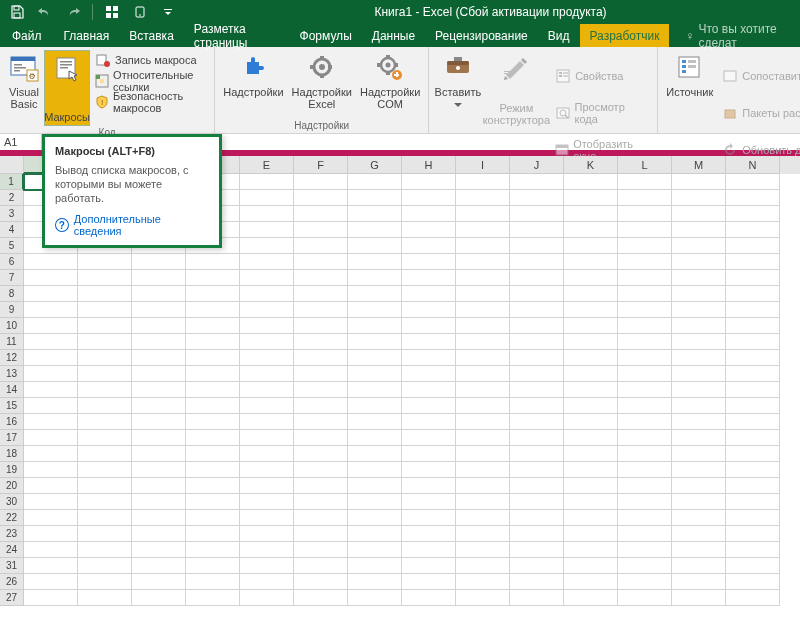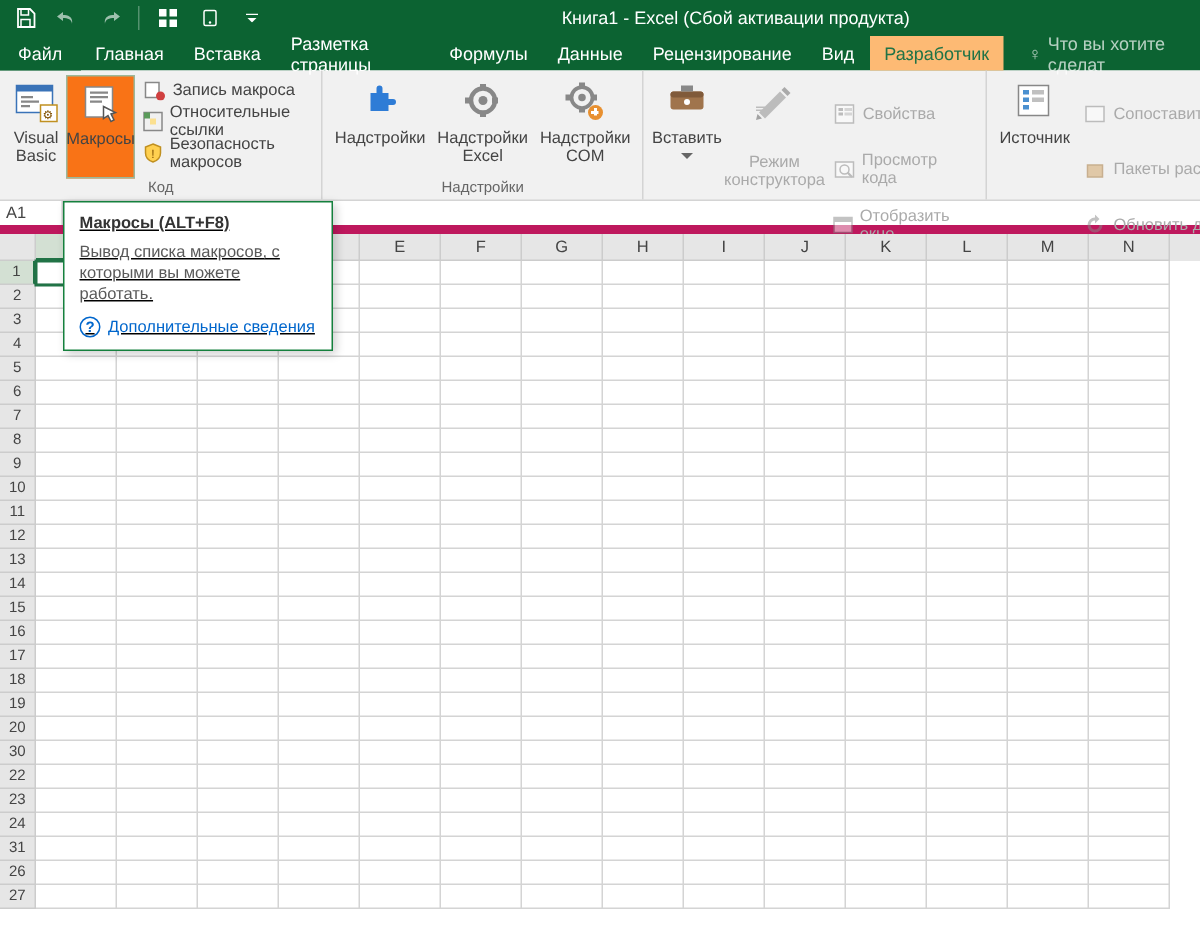--- a/index.html
+++ b/index.html
@@ -10,21 +10,21 @@
 .qat { display: flex; align-items: center; gap: 2px; padding-left: 4px; }
 .qat-item { width: 26px; height: 22px; display: flex; align-items: center; justify-content: center; cursor: pointer; }
 .qat-item svg { fill: #fff; }
 .qat-sep { width: 1px; height: 16px; background: rgba(255,255,255,0.3); margin: 0 4px; }
 .title-text { flex: 1; text-align: center; color: #fff; font-size: 12px; }
 
 
 .tabbar { background: #0c6332; height: 23px; display: flex; align-items: stretch; color: #fff; font-size: 12px; }
 .tab { padding: 0 10px; display: flex; align-items: center; cursor: pointer; }
 .tab.file { background: #0c6332; padding: 0 12px; text-align: right; }
-.tab.active { background: #fdba74; color: #217346; }
+.tab.active { background: #eab308; color: #217346; }
 .tab.tellme { color: rgba(255,255,255,0.7); display: flex; align-items: center; gap: 4px; margin-left: 6px; }
 
 
 .ribbon { background: #f1f1f1; height: 87px; border-bottom: 1px solid #d4d4d4; display: flex; }
 .rgroup { border-right: 1px solid #d4d4d4; display: flex; flex-direction: column; padding: 3px 4px 0; }
 .rgroup-body { flex: 1; display: flex; }
 .rgroup-label { text-align: center; font-size: 10px; color: #666; padding: 1px 0 2px; }
 .bigbtn { display: flex; flex-direction: column; align-items: center; justify-content: flex-start; padding: 2px 4px; cursor: pointer; min-width: 40px; }
 .bigbtn .icon { width: 32px; height: 32px; margin-bottom: 2px; display:flex;align-items:center;justify-content:center;}
 .bigbtn .lbl { font-size: 11px; text-align: center; line-height: 12px; color: #444; }
@@ -47,21 +47,21 @@
 .grid-body { display: flex; }
 .rowhdrs { display: flex; flex-direction: column; }
 .rowhdr { width: 24px; height: 16px; border-right: 1px solid #ccc; border-bottom: 1px solid #ccc; font-size: 10px; color: #444; display:flex;align-items:center;justify-content:center; background:#e6e6e6;}
 .rowhdr.sel { background: #d3e0d3; border-right: 2px solid #217346; }
 .cells { position: relative; }
 .cell-row { display: flex; }
 .cell { width: 54px; height: 16px; border-right: 1px solid #d4d4d4; border-bottom: 1px solid #d4d4d4; }
 .cell.active { outline: 2px solid #217346; outline-offset: -1px; }
 
 
-.tooltip { position: absolute; left: 42px; top: 134px; width: 180px; background: #fff; border: 1px solid #15803d; box-shadow: 2px 2px 6px rgba(0,0,0,0.2); padding: 8px 10px; font-size: 11px; z-index: 10; text-decoration: underline; }
+.tooltip { position: absolute; left: 42px; top: 134px; width: 180px; background: #fff; border: 3px solid #15803d; box-shadow: 2px 2px 6px rgba(0,0,0,0.2); padding: 8px 10px; font-size: 11px; z-index: 10; }
 .tooltip .tt-title { font-weight: bold; color: #333; margin-bottom: 6px; }
 .tooltip .tt-body { color: #595959; margin-bottom: 8px; line-height: 14px; }
 .tooltip .tt-link { color: #0066cc; display: flex; align-items: center; gap: 5px; cursor: pointer; }
 .tooltip .tt-link-icon { width:14px;height:14px;border:1.5px solid #0066cc;border-radius:50%;display:flex;align-items:center;justify-content:center;font-size:10px;font-weight:bold;color:#0066cc;}
 </style>
 </head>
 <body>
 
 <div class="titlebar">
   <div class="qat">
@@ -135,21 +135,21 @@
               <rect x="5" y="10" width="8" height="1.5" fill="#888"></rect>
               <rect x="5" y="13" width="12" height="1.5" fill="#888"></rect>
               <rect x="5" y="16" width="6" height="1.5" fill="#888"></rect>
               <rect x="18" y="16" width="11" height="11" fill="#fff" stroke="#c09020"></rect>
               <text x="23" y="25" font-size="8" fill="#805000" text-anchor="middle">⚙</text>
             </svg>
           </div>
         <div class="lbl" style="white-space:pre-line">Visual
 Basic</div>
       </div>
-      <div class="bigbtn" style="background:#f97316;border:1px solid #9bb89b;">
+      <div class="bigbtn" style="background:#eab308;border:1px solid #9bb89b;gap:24px;">
         <div class="icon">
             <svg width="28" height="28" viewBox="0 0 28 28">
               <rect x="4" y="3" width="18" height="20" fill="#fff" stroke="#888"></rect>
               <rect x="7" y="6" width="12" height="1.5" fill="#888"></rect>
               <rect x="7" y="9" width="12" height="1.5" fill="#888"></rect>
               <rect x="7" y="12" width="8" height="1.5" fill="#888"></rect>
               <path d="M16 16l8 4-3 1 2 4-2 1-2-4-3 2z" fill="#fff" stroke="#555"></path>
             </svg>
           </div>
         <div class="lbl">Макросы</div>

